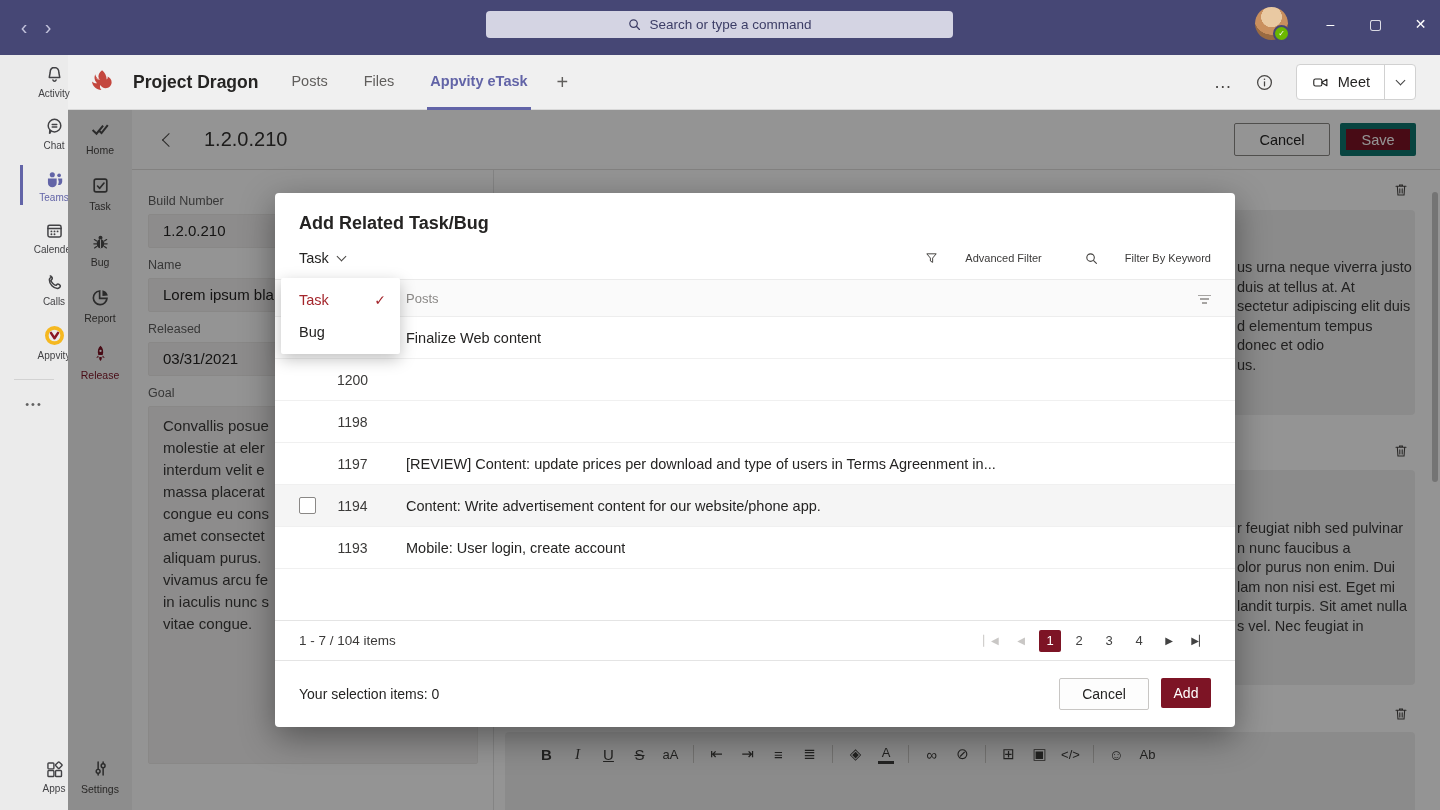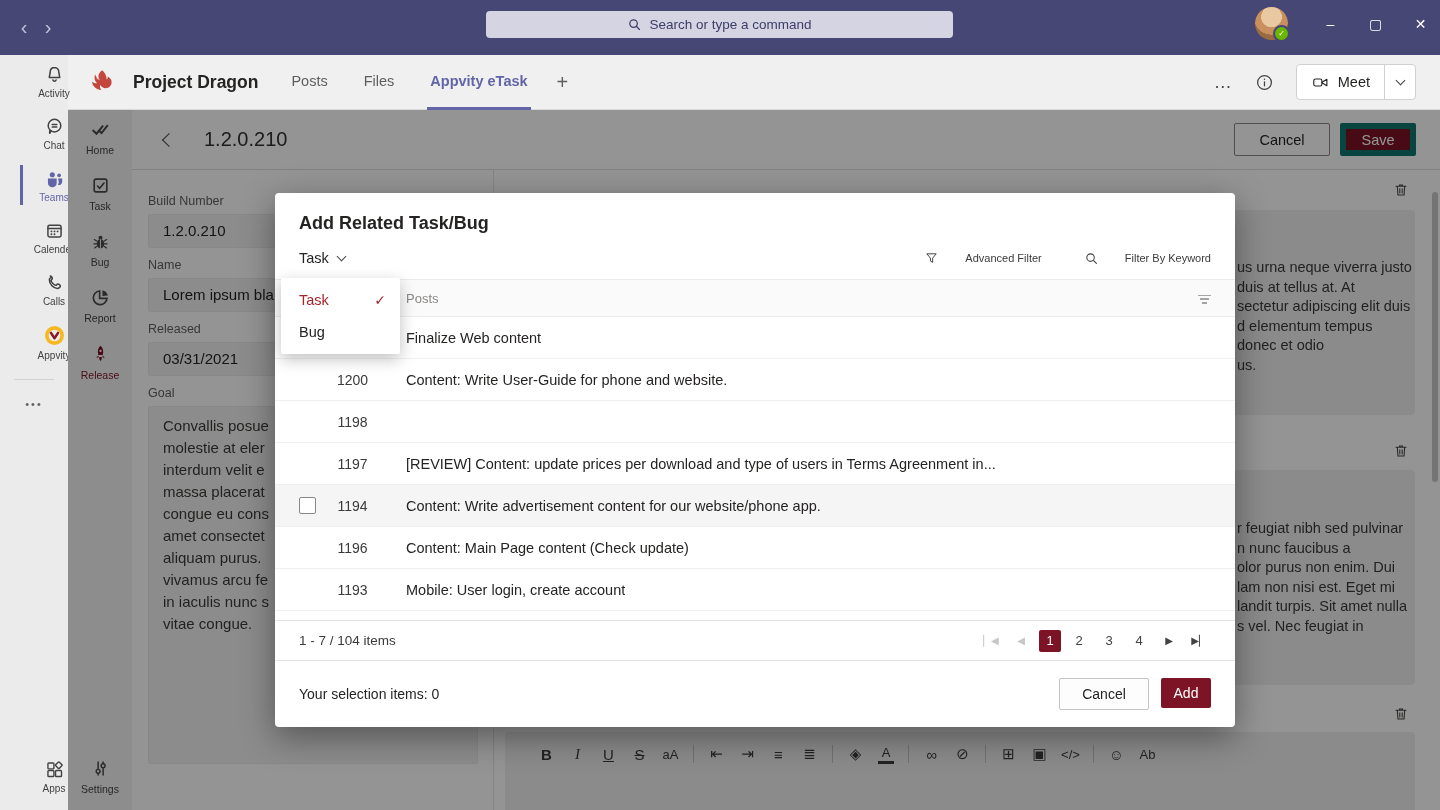--- a/index.html
+++ b/index.html
@@ -436,42 +436,36 @@
         </span>
     </div>
     <div class="trow">
       <span class="chk"></span>
         <span class="rid"></span>
       <span class="rtitle">Finalize Web content</span>
     </div>
     <div class="trow">
       <span class="chk"></span>
         <span class="rid">1200</span>
-      <span class="rtitle">Content: Write User-Guide for phone and website.</span>
     </div>
     <div class="trow">
       <span class="chk"></span>
         <span class="rid">1198</span>
     </div>
     <div class="trow">
       <span class="chk"></span>
         <span class="rid">1197</span>
       <span class="rtitle">[REVIEW] Content: update prices per download and type of users in Terms Agreenment in...</span>
     </div>
     <div class="trow hover">
       <span class="chk">
           <span class="checkbox"></span>
         </span>
       <span class="rid">1194</span>
       <span class="rtitle">Content: Write advertisement content for our website/phone app.</span>
-    </div>
-    <div class="trow">
-      <span class="chk"></span>
-        <span class="rid">1196</span>
-      <span class="rtitle">Content: Main Page content (Check update)</span>
     </div>
     <div class="trow">
       <span class="chk"></span>
         <span class="rid">1193</span>
       <span class="rtitle">Mobile: User login, create account</span>
     </div>
   </div>
 
   <div id="m-pagination">
     <span id="pg-summary">1 - 7 / 104 items</span>

